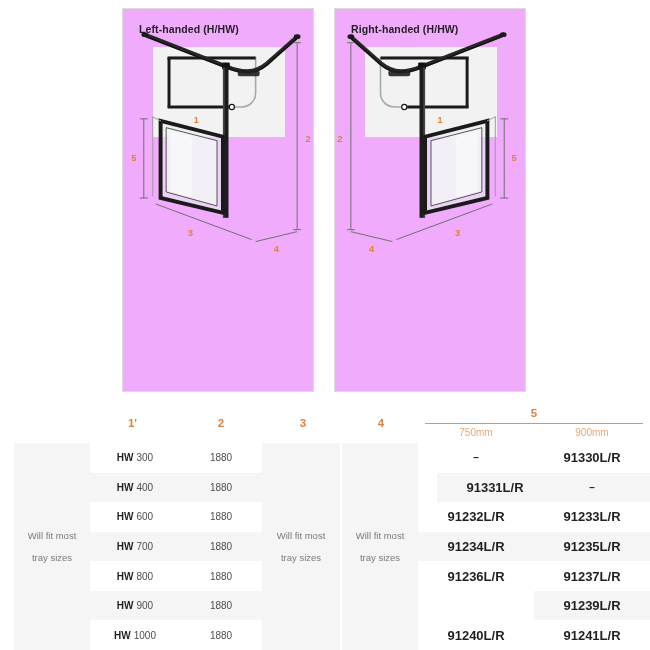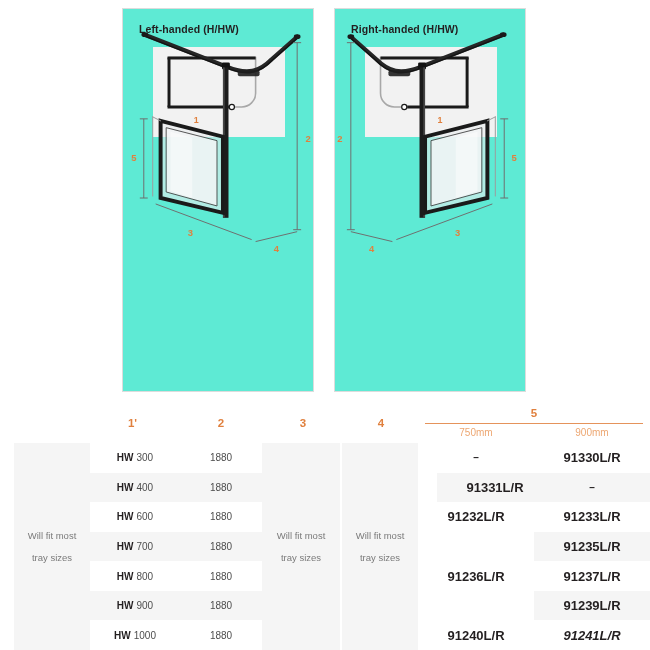--- a/index.html
+++ b/index.html
@@ -7,21 +7,21 @@
     width:650px;height:650px;
     background:#ffffff;
     font-family:"Liberation Sans", sans-serif;
     overflow:hidden;
     position:relative;
   }
   
   .panels{position:absolute;left:0;top:0;width:650px;height:398px;}
   .panel{
     position:absolute;top:8px;height:384px;
-    border:1px solid #dcdcdc;background:#5eead4;box-sizing:border-box;
+    border:1px solid #dcdcdc;background:#f0abfc;box-sizing:border-box;
   }
   .panel.left{left:122px;width:192px;}
   .panel.right{left:334px;width:192px;}
   .panel-title{
     position:absolute;left:16px;top:14px;
     font-size:10.5px;font-weight:bold;color:#231f20;letter-spacing:.1px;
     white-space:nowrap;
   }
   .planbox{
     position:absolute;left:30px;top:38px;width:132px;height:90px;
@@ -251,34 +251,35 @@
         </div>
         <div class="cellrow" style="top: 59.1429px; height: 29.5714px;">
           <div class="cell" style="left: 90px; width: 90px;"><b>HW</b>600</div>
           <div class="cell" style="left: 180px; width: 82px;">1880</div>
           <div class="cell code" style="left: 418px; width: 116px;">91232L/R</div>
           <div class="cell code" style="left: 534px; width: 116px;">91233L/R</div>
         </div>
         <div class="cellrow" style="top: 88.7143px; height: 29.5714px;">
           <div class="cell shade" style="left: 90px; width: 90px;"><b>HW</b>700</div>
           <div class="cell shade" style="left: 180px; width: 82px;">1880</div>
+          <div class="cell shade code" style="left: 418px; width: 116px;">91234L/R</div>
           <div class="cell shade code" style="left: 534px; width: 116px;">91235L/R</div>
         </div>
         <div class="cellrow" style="top: 118.286px; height: 29.5714px;">
           <div class="cell" style="left: 90px; width: 90px;"><b>HW</b>800</div>
           <div class="cell" style="left: 180px; width: 82px;">1880</div>
           <div class="cell code" style="left: 418px; width: 116px;">91236L/R</div>
           <div class="cell code" style="left: 534px; width: 116px;">91237L/R</div>
         </div>
         <div class="cellrow" style="top: 147.857px; height: 29.5714px;">
           <div class="cell shade" style="left: 90px; width: 90px;"><b>HW</b>900</div>
           <div class="cell shade" style="left: 180px; width: 82px;">1880</div>
           <div class="cell shade code" style="left: 534px; width: 116px;">91239L/R</div>
         </div>
         <div class="cellrow" style="top: 177.429px; height: 29.5714px;">
           <div class="cell" style="left: 90px; width: 90px;"><b>HW</b>1000</div>
           <div class="cell" style="left: 180px; width: 82px;">1880</div>
           <div class="cell code" style="left: 418px; width: 116px;">91240L/R</div>
-          <div class="cell code" style="left: 534px; width: 116px; font-style: italic;">91241L/R</div>
+          <div class="cell code" style="left: 534px; width: 116px;">91241L/R</div>
         </div>
       </div>
   </div>
 </div>
 
 </body></html>

